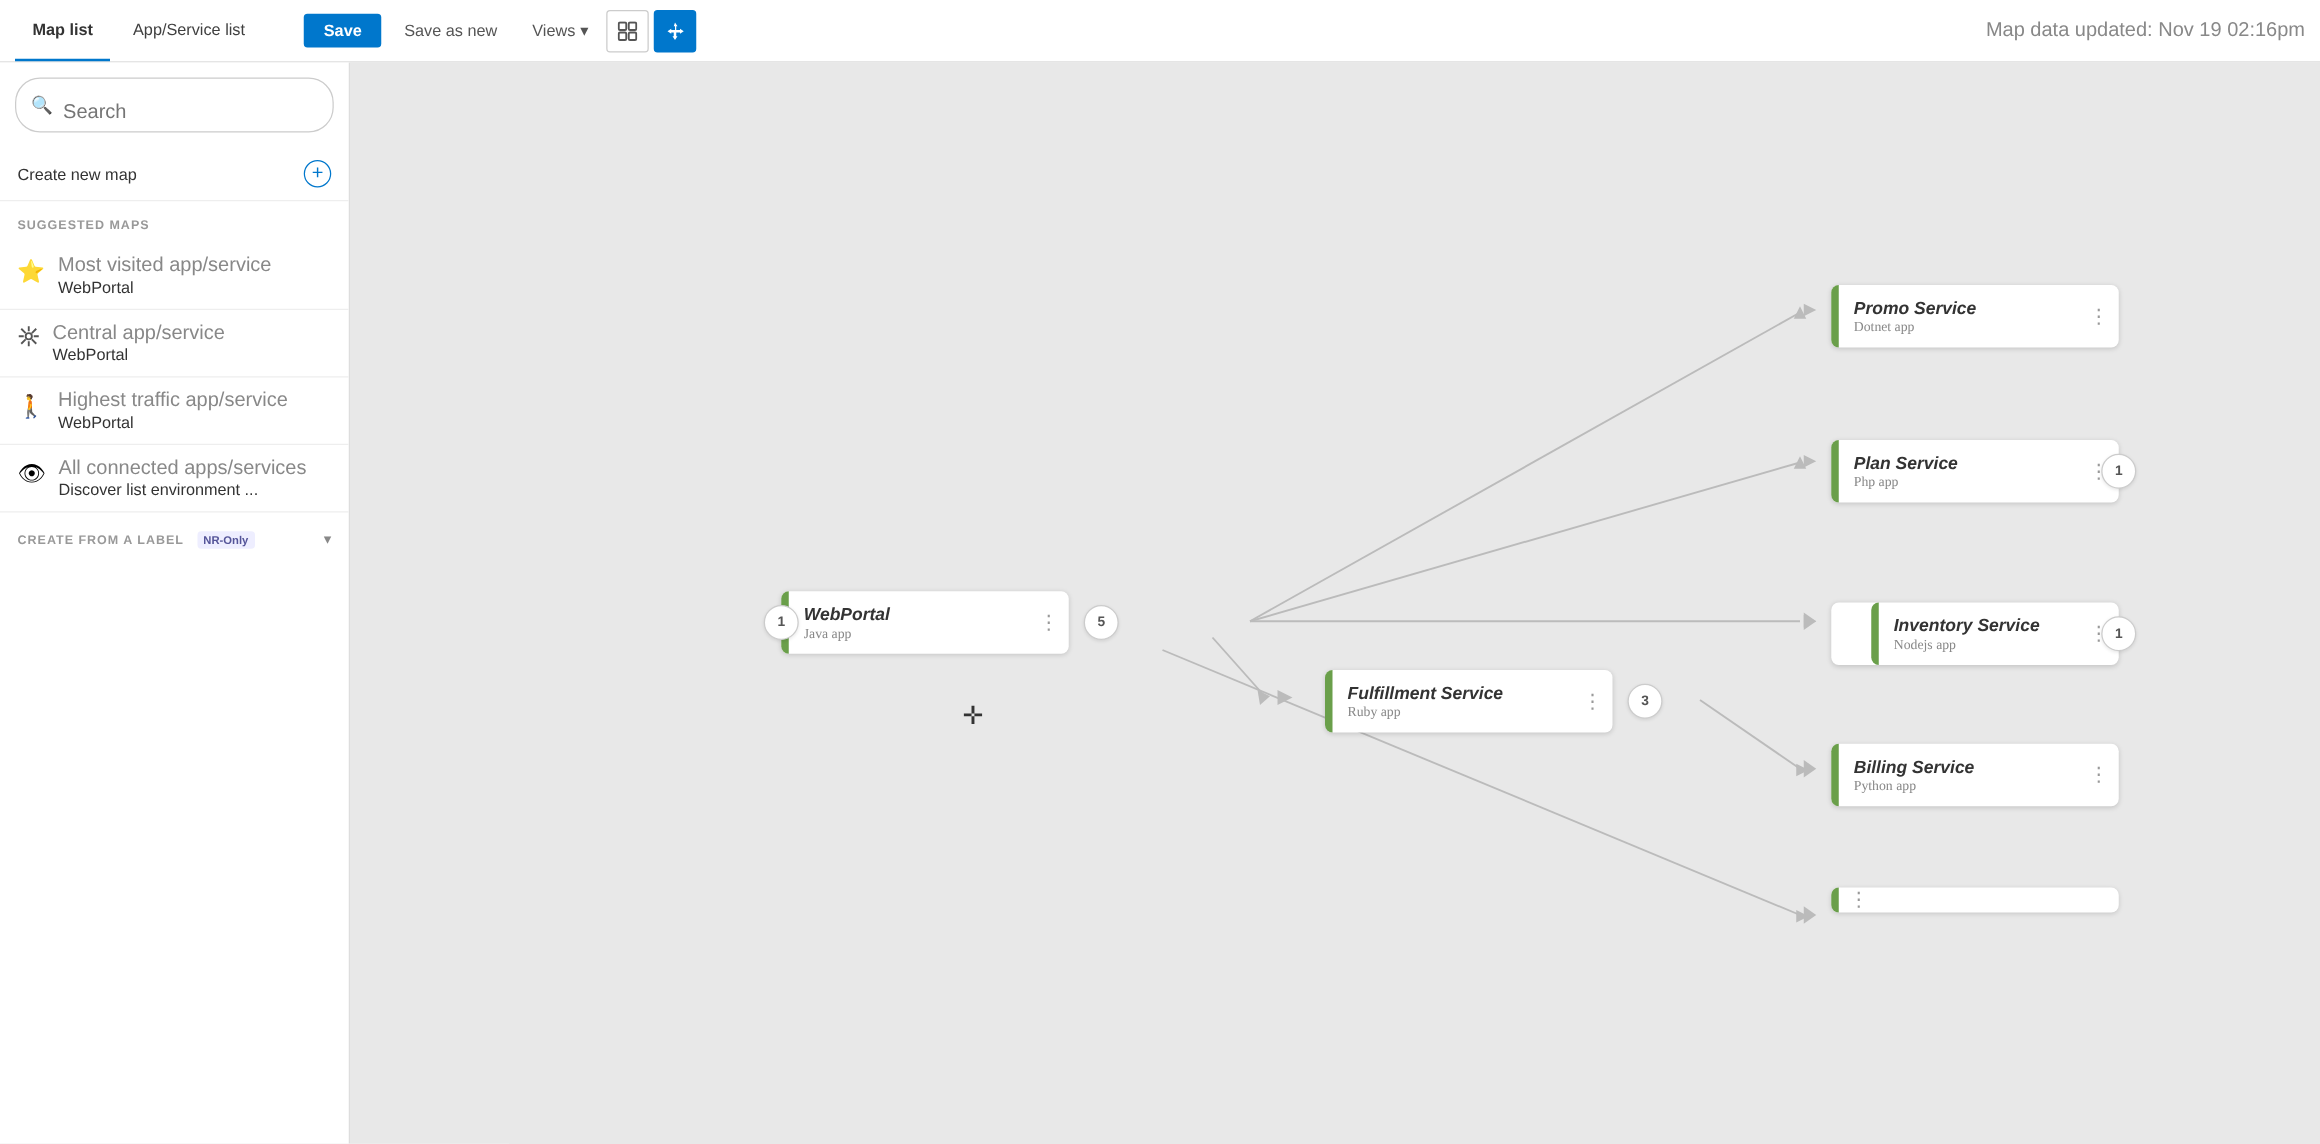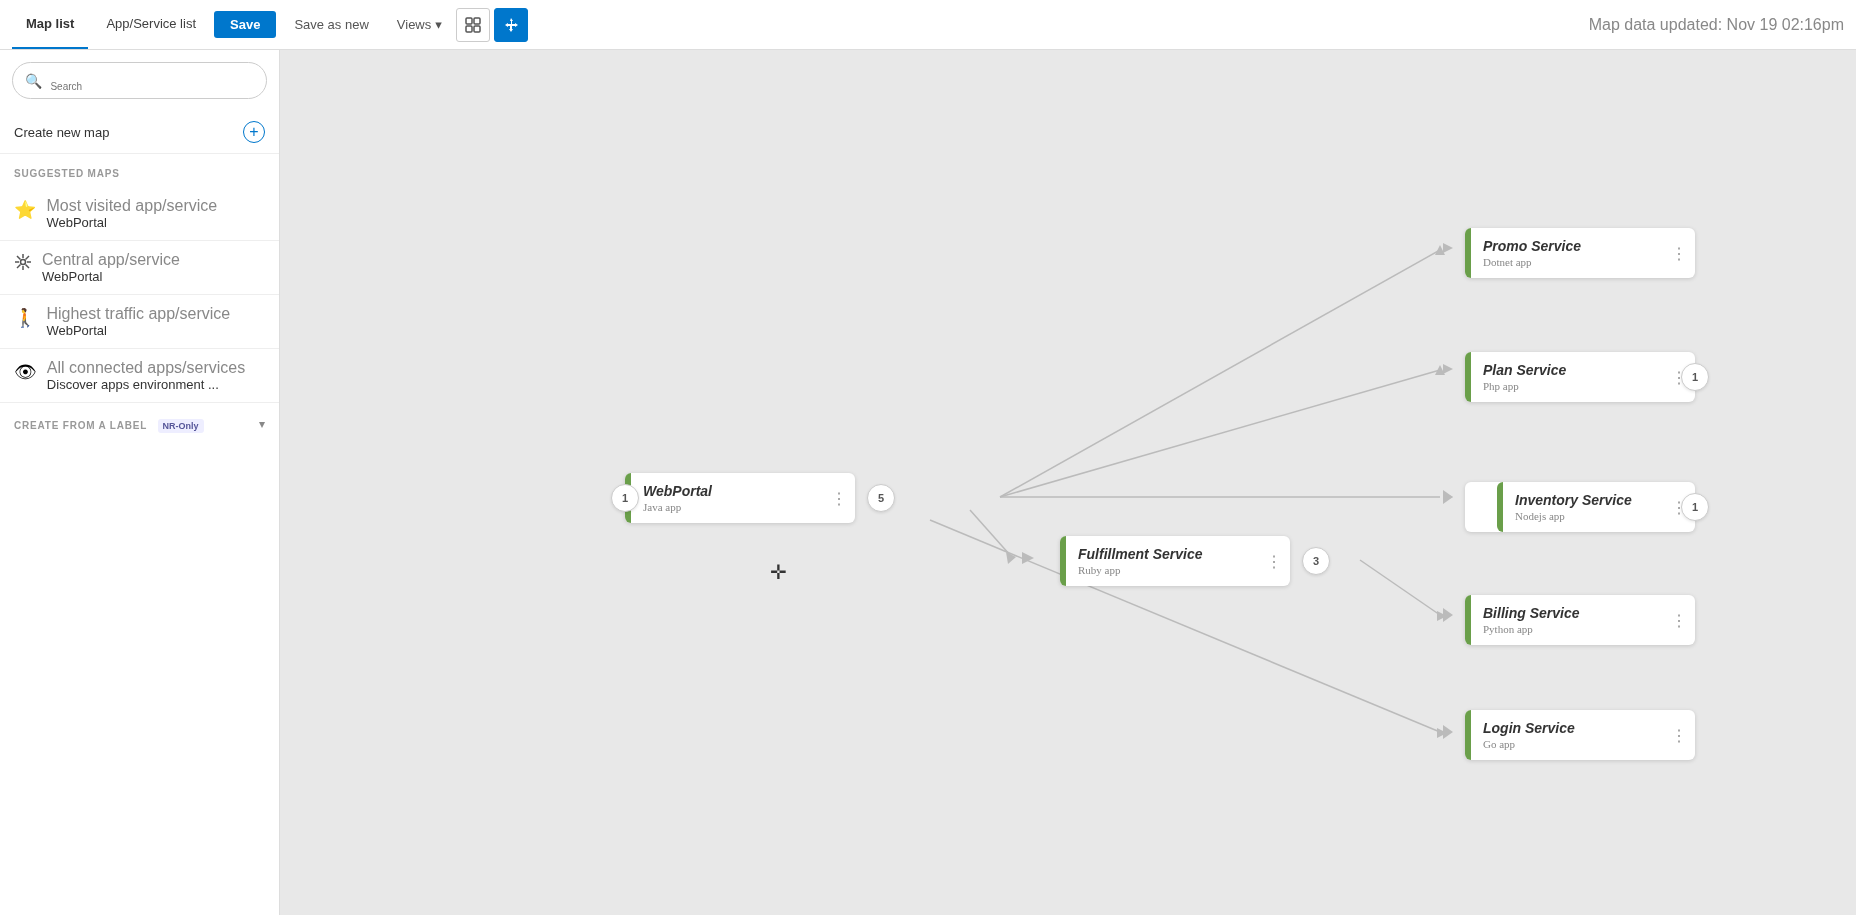--- a/index.html
+++ b/index.html
@@ -10,21 +10,21 @@
       display: flex; align-items: center; height: 50px;
       background: #fff; border-bottom: 1px solid #ddd; padding: 0 12px; gap: 4px;
     }
     .tab {
       padding: 6px 14px; cursor: pointer; font-size: 13px; color: #404040;
       border-bottom: 2px solid transparent; height: 100%; display: flex; align-items: center;
     }
     .tab.active { color: #333; font-weight: 600; border-bottom: 2px solid #0077cc; }
     .btn-save {
       background: #0077cc; color: #fff; border: none; border-radius: 3px;
-      padding: 6px 16px; font-size: 13px; cursor: pointer; font-weight: 600;
+      padding: 6px 16px; font-size: 13px; cursor: pointer; font-weight: 600; margin-left: 29px;
     }
     .btn-save-new {
       background: transparent; color: #555; border: none;
       padding: 6px 14px; font-size: 13px; cursor: pointer;
     }
     .views-btn {
       display: flex; align-items: center; gap: 4px;
       background: transparent; border: none; color: #555;
       font-size: 13px; cursor: pointer; padding: 6px 10px;
     }
@@ -44,21 +44,21 @@
     .sidebar {
       width: 280px; background: #fff; border-right: 1px solid #ddd;
       flex-shrink: 0; overflow-y: auto; padding: 12px 0;
     }
     .search-box {
       display: flex; align-items: center; gap: 8px;
       margin: 0 12px 12px 12px; border: 1px solid #ccc; border-radius: 20px;
       padding: 6px 12px; cursor: text;
     }
     .search-icon { color: #888; font-size: 14px; }
-    .search-input { border: none; outline: none; font-size: 10px; color: #404040; background: transparent; width: 100%; margin-top: 12px; }
+    .search-input { border: none; outline: none; font-size: 16px; color: #404040; background: transparent; width: 100%; margin-top: 12px; }
     .create-new-map {
       display: flex; align-items: center; justify-content: space-between;
       padding: 10px 14px; border-bottom: 1px solid #eee; cursor: pointer;
       font-size: 13px; color: #333;
     }
     .create-plus { width: 22px; height: 22px; border: 1.5px solid #0077cc; border-radius: 50%;
       display: flex; align-items: center; justify-content: center; color: #0077cc; font-size: 16px; }
     .section-header { font-size: 10px; color: #999; font-weight: 700; letter-spacing: 0.8px; padding: 14px 14px 8px; }
     .sidebar-item {
       display: flex; align-items: flex-start; gap: 10px; padding: 10px 14px;
@@ -179,21 +179,21 @@
       <div class="sidebar-item-icon">🚶</div>
       <div class="sidebar-item-text">
         <span class="sidebar-item-label">Highest traffic app/service</span>
         <span class="sidebar-item-value">WebPortal</span>
       </div>
     </div>
     <div class="sidebar-item">
       <div class="sidebar-item-icon">👁</div>
       <div class="sidebar-item-text">
         <span class="sidebar-item-label">All connected apps/services</span>
-        <span class="sidebar-item-value">Discover apps environment ...</span>
+        <span class="sidebar-item-value">Discover list environment ...</span>
       </div>
     </div>
     <div class="create-from-label">
       <div>
         <span class="create-from-label-text">CREATE FROM A LABEL</span>
         <span class="nr-only-badge">NR-Only</span>
       </div>
       <span class="chevron-icon">▾</span>
     </div>
   </div>
@@ -287,24 +287,20 @@
       <div class="node-accent"></div>
       <div class="node-content">
         <div class="node-title">Billing Service</div>
         <div class="node-subtitle">Python app</div>
       </div>
       <div class="node-menu">⋮</div>
     </div>
 
     <div class="node" style="left: 1185px; top: 660px; min-width: 230px;">
       <div class="node-accent"></div>
-      <div class="node-content">
-        <div class="node-title">Login Service</div>
-        <div class="node-subtitle">Go app</div>
-      </div>
       <div class="node-menu">⋮</div>
     </div>
 
     <div class="cursor-move" style="left: 490px; top: 510px;">✛</div>
 
     <svg class="arrows-svg">
 
       <polygon points="742,502 754,508 742,514" fill="#bbb"></polygon>
 
       <polygon points="1163,193 1173,198 1163,203" fill="#bbb"></polygon>

